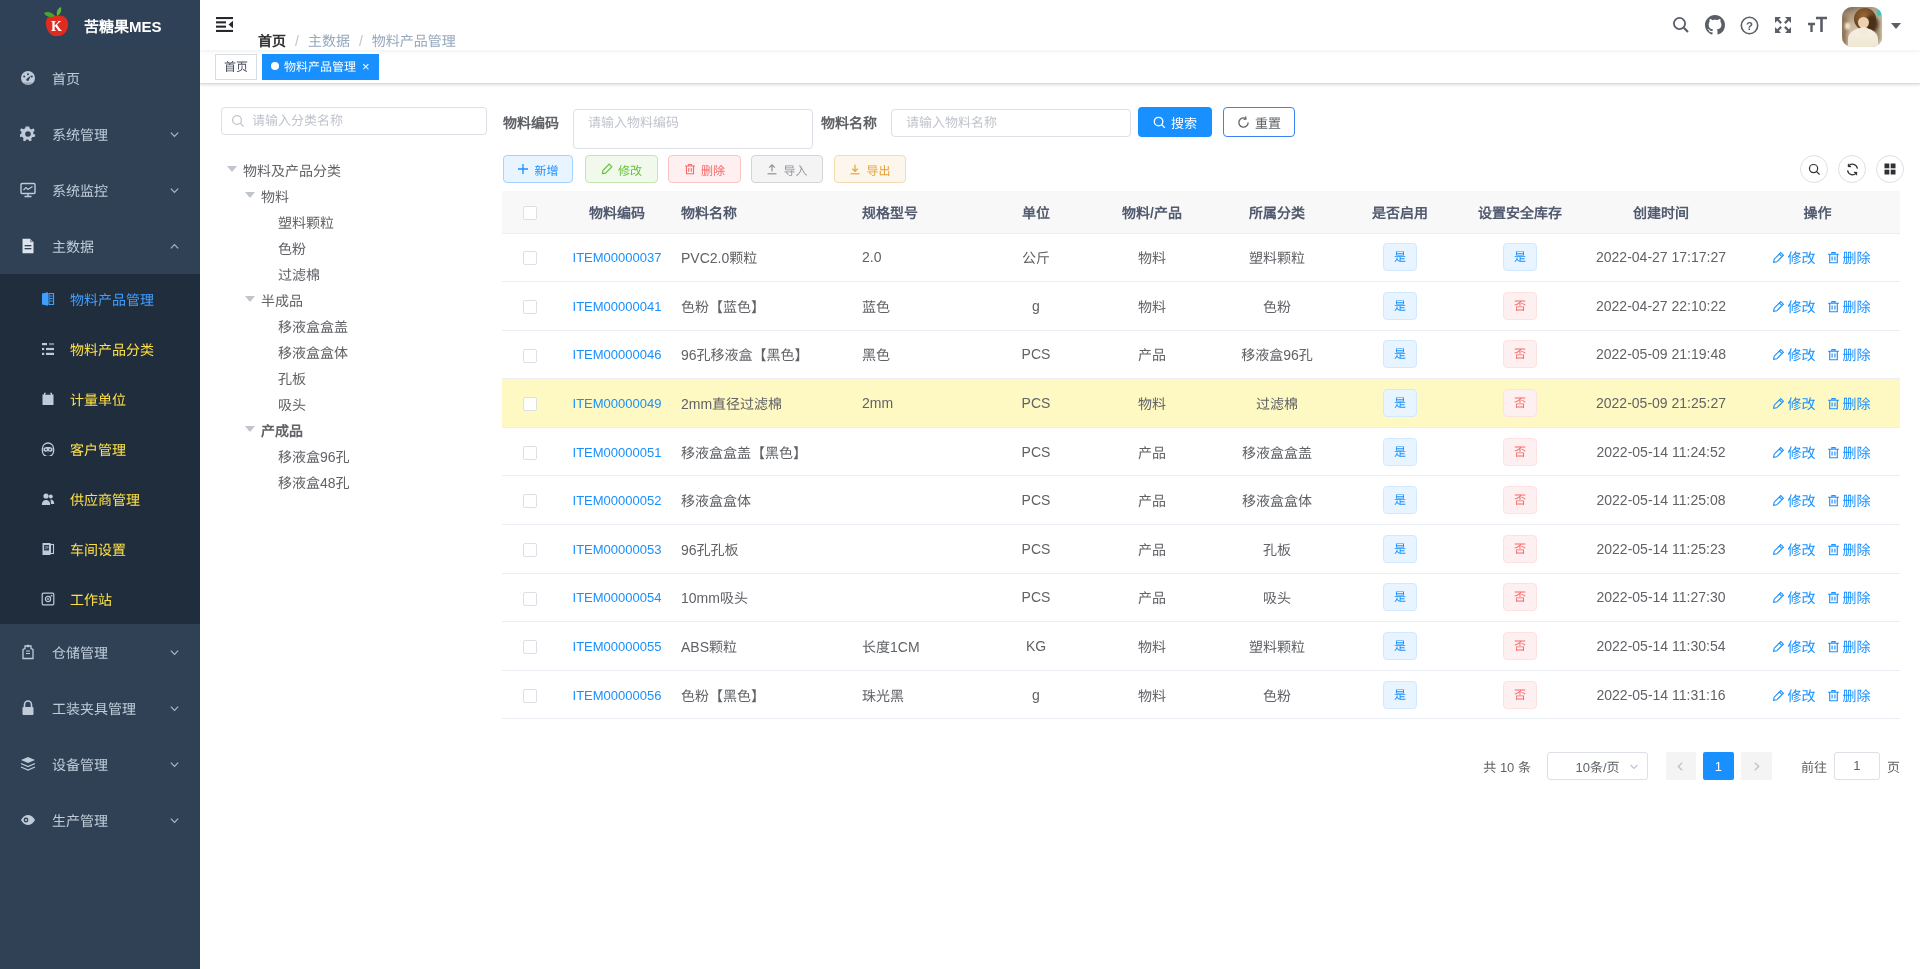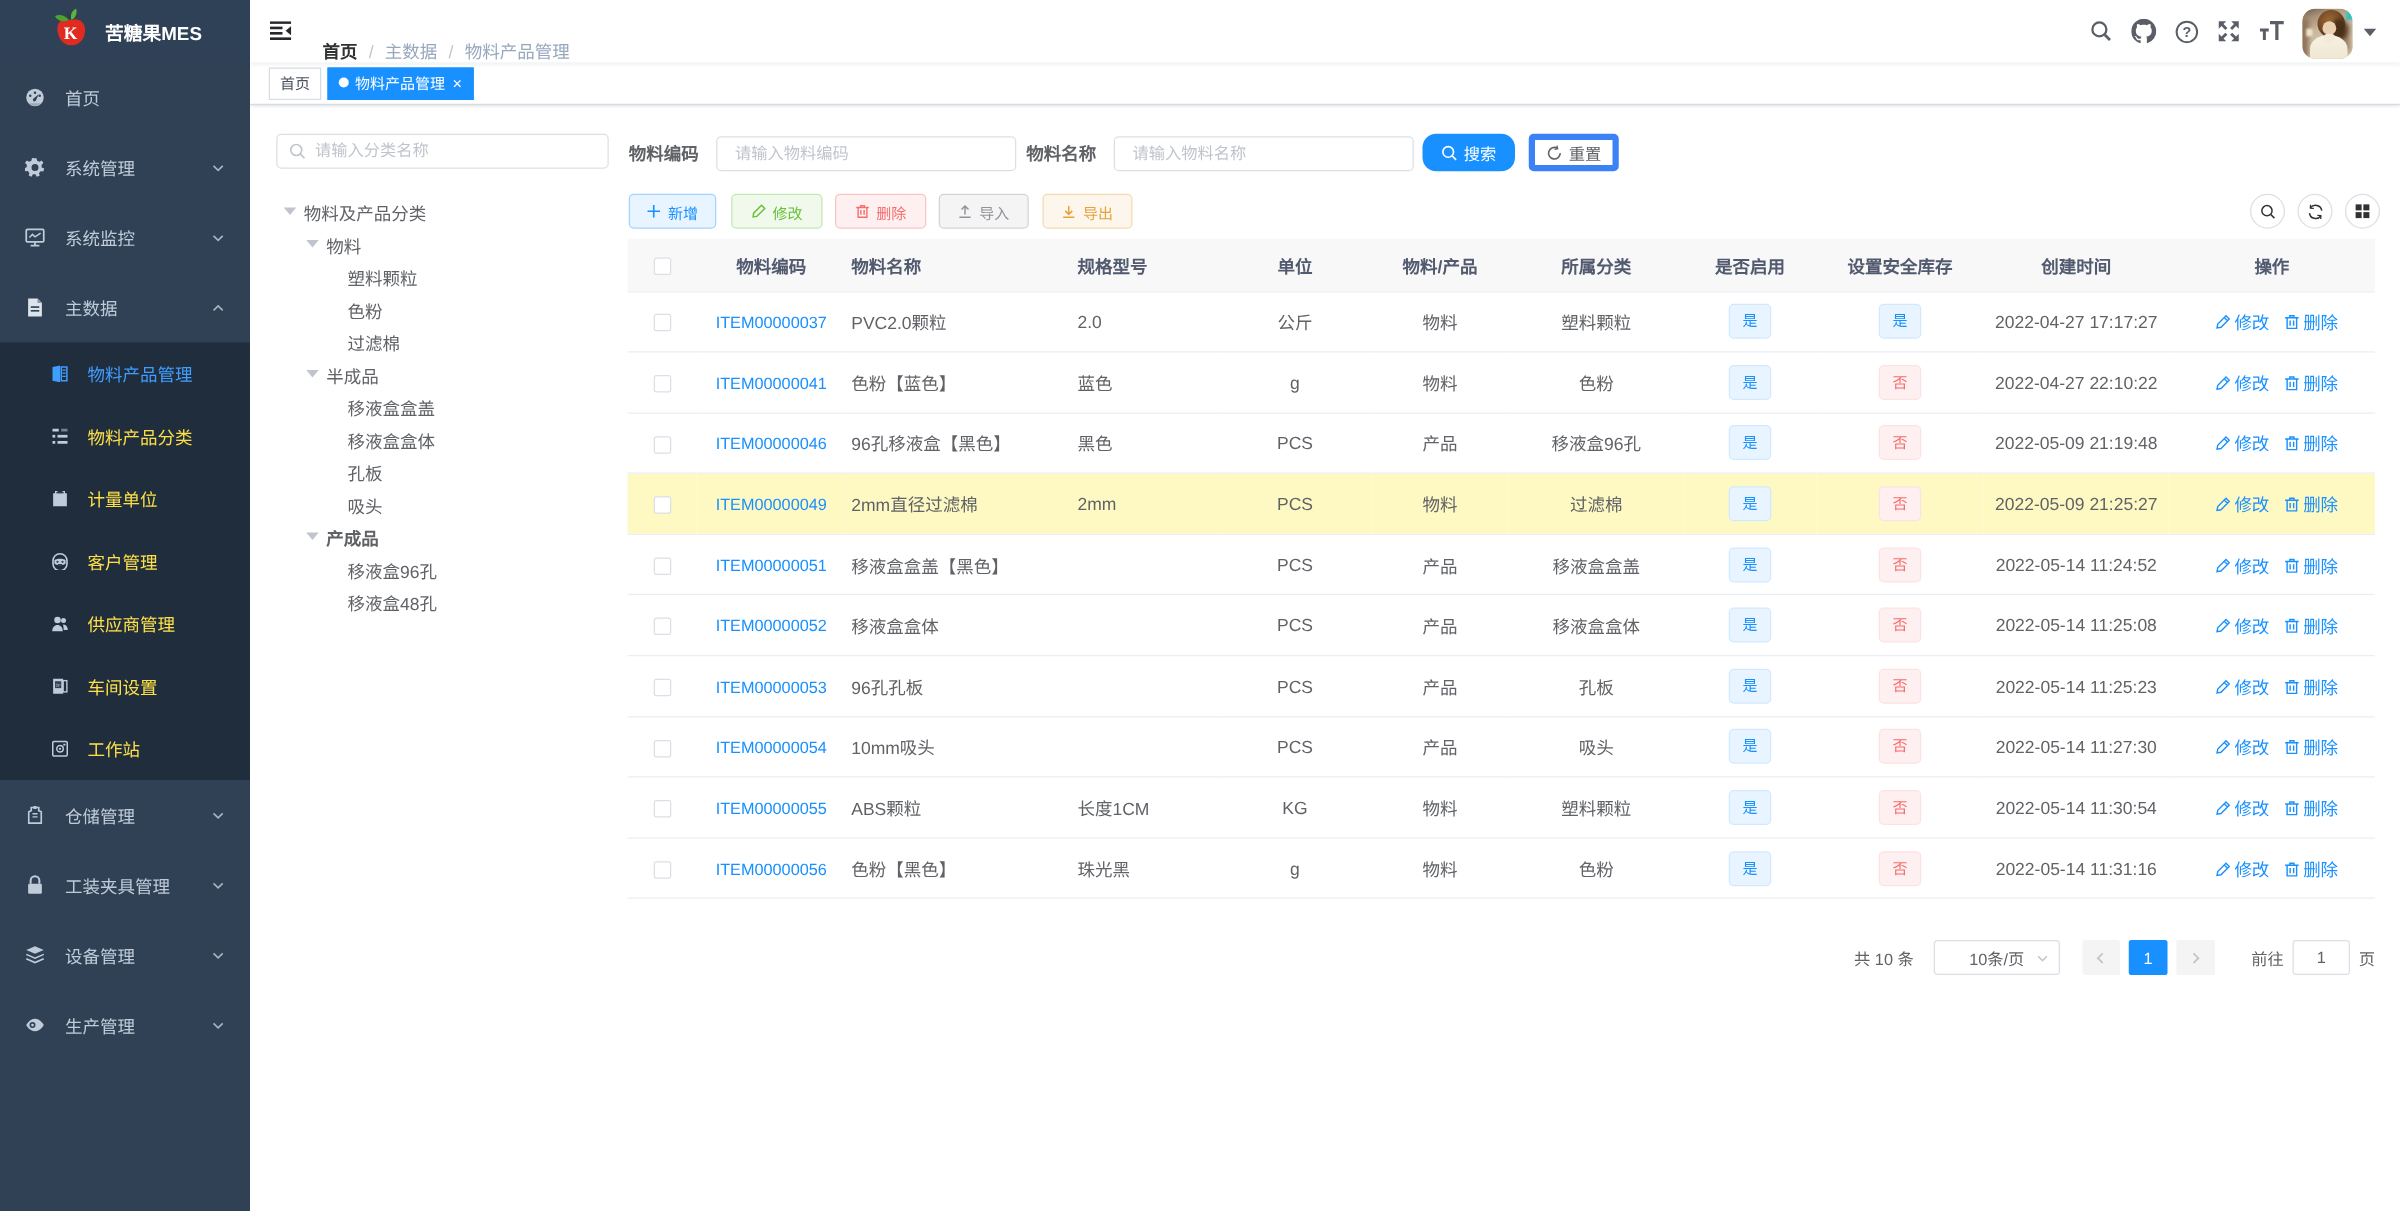--- a/index.html
+++ b/index.html
@@ -280,29 +280,29 @@
     <div class="trow" style="padding-left:57px;">吸头</div>
     <div class="trow" style="padding-left:24px;font-weight:bold;">
         <span class="car"></span>
         <span>产成品</span>
       </div>
     <div class="trow" style="padding-left:57px;">移液盒96孔</div>
     <div class="trow" style="padding-left:57px;">移液盒48孔</div>
   </div>
 
   <div class="flabel" style="left:303px;top:25px;width:70px;">物料编码</div>
-  <div class="s-input" style="left:373px;top:25px;width:240px;height:28px;line-height:26px;padding-left:14px;">请输入物料编码</div>
+  <div class="s-input" style="left:373px;top:25px;width:240px;height:40px;line-height:26px;padding-left:14px;">请输入物料编码</div>
   <div class="flabel" style="left:621px;top:25px;width:70px;">物料名称</div>
   <div class="s-input" style="left:691px;top:25px;width:240px;height:28px;line-height:26px;padding-left:14px;">请输入物料名称</div>
-  <div class="btn" style="left:938px;top:23px;width:74px;height:30px;background:#1890ff;color:#fff;font-size:13px;border-radius:11px;">
+  <div class="btn" style="left:938px;top:23px;width:74px;height:30px;background:#1890ff;color:#fff;font-size:13px;">
     <svg width="13" height="13" viewBox="0 0 14 14" style="margin-right:5px;">
         <circle cx="6" cy="6" r="4.6" fill="none" stroke="#fff" stroke-width="1.4"></circle>
         <line x1="9.4" y1="9.4" x2="12.8" y2="12.8" stroke="#fff" stroke-width="1.4"></line>
       </svg>搜索</div>
-  <div class="btn" style="left:1023px;top:23px;width:72px;height:30px;background:#fff;border:5px solid #3b82f6;color:#606266;font-size:13px;">
+  <div class="btn" style="left:1023px;top:23px;width:72px;height:30px;background:#fff;border:1px solid #3b82f6;color:#606266;font-size:13px;">
     <svg width="13" height="13" viewBox="0 0 14 14" style="margin-right:5px;">
         <path d="M12 7 A5 5 0 1 1 9.5 2.7" fill="none" stroke="#606266" stroke-width="1.4"></path>
         <path d="M9.2 0.5 L9.8 3.2 L7.1 3.8" fill="none" stroke="#606266" stroke-width="1.2"></path>
       </svg>重置</div>
 
   <div class="btn" style="left:303px;top:71px;width:70px;height:28px;background:#e8f4ff;border:1px solid #a3d3ff;color:#1890ff;">
     <svg width="12" height="12" viewBox="0 0 12 12" style="margin-right:5px;">
         <path d="M6 1 L6 11 M1 6 L11 6" stroke="#1890ff" stroke-width="1.3"></path>
       </svg>新增</div>
   <div class="btn" style="left:385px;top:71px;width:73px;height:28px;background:#f0f9eb;border:1px solid #c2e7b0;color:#67c23a;">

